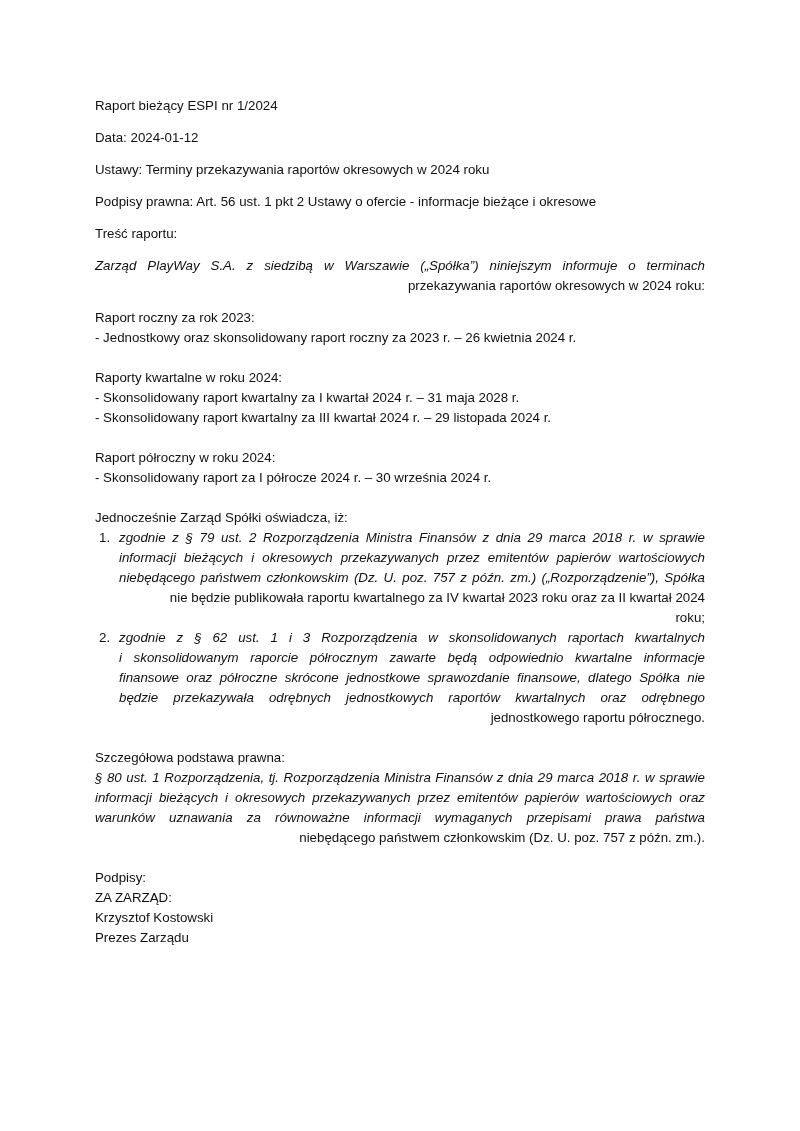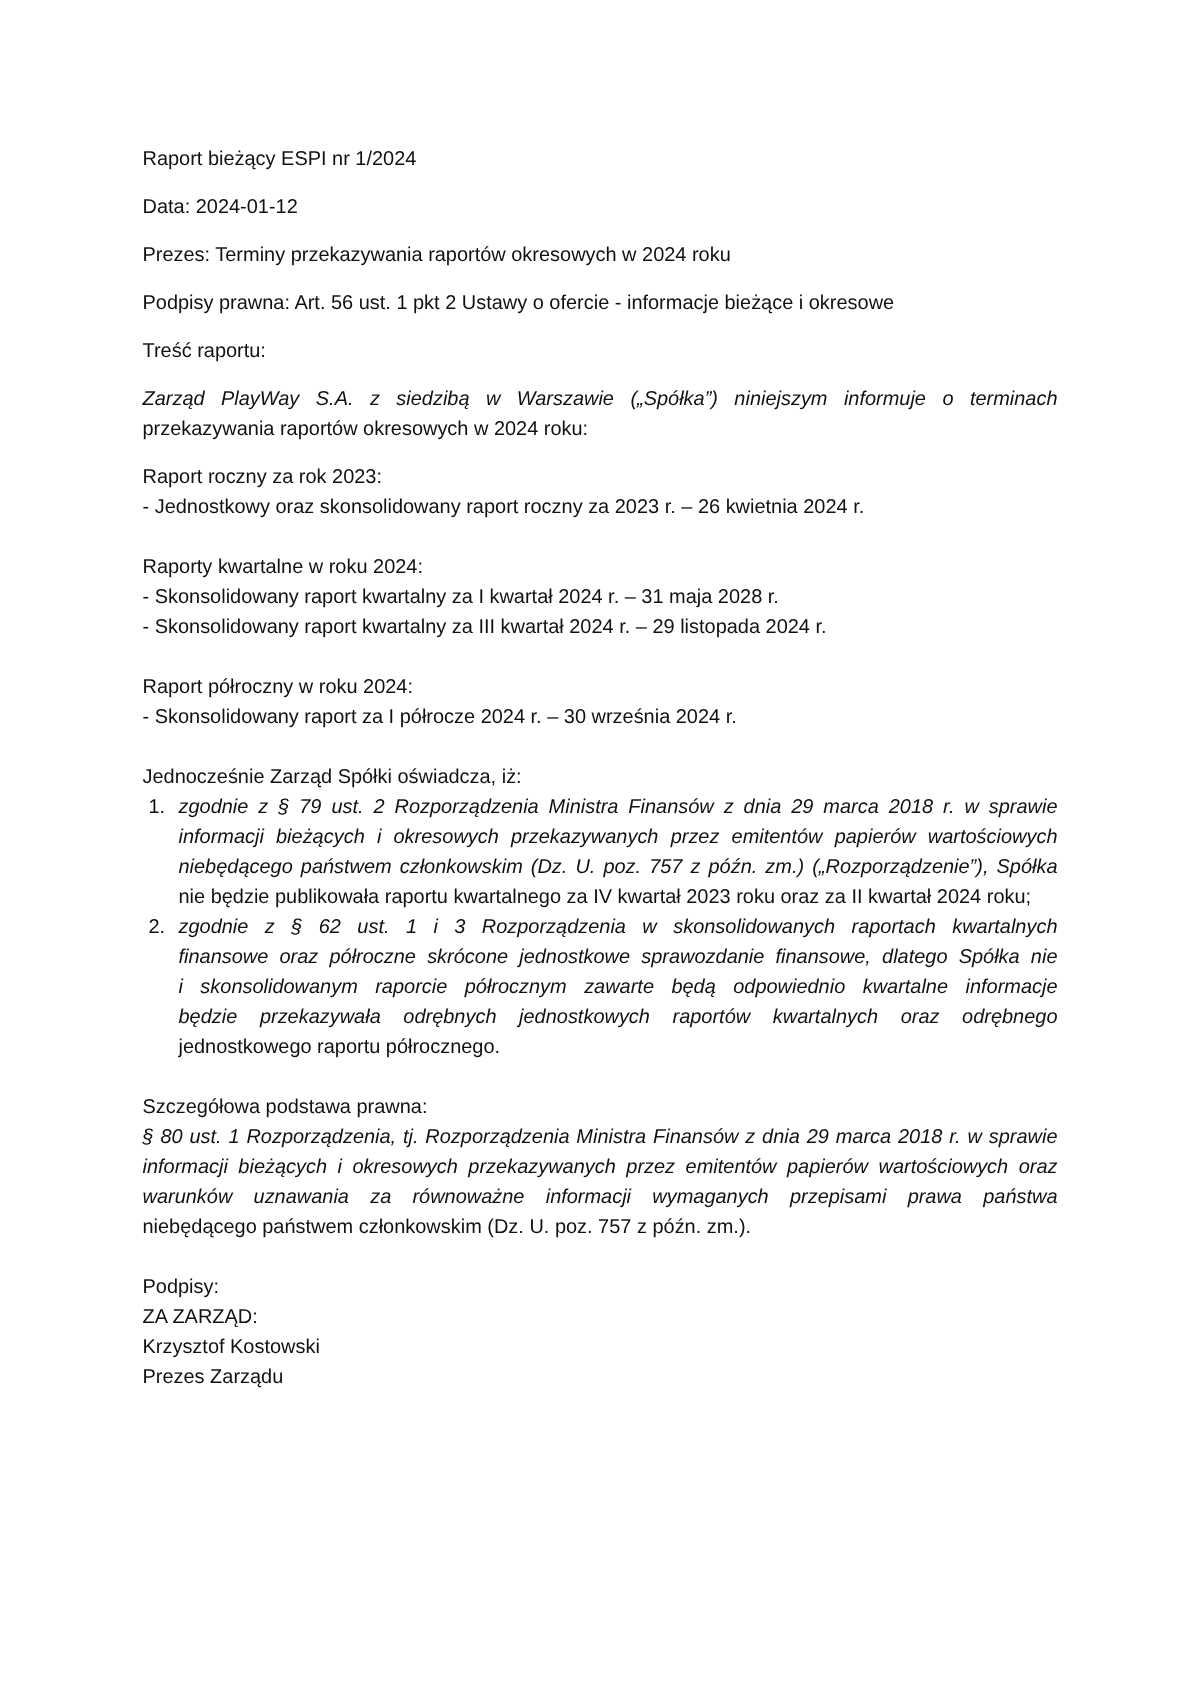--- a/index.html
+++ b/index.html
@@ -32,21 +32,22 @@
     b { font-weight: normal; }
     .jline {
       display: block;
       text-align: justify;
       text-align-last: justify;
       white-space: normal;
       font-style: italic;
     }
     .jlast {
       display: block;
-      text-align: left;
+      text-align: right;
+      margin-left: 29px;
     }
     .list {
       margin: 0;
       padding: 0;
       list-style: none;
     }
     .list li {
       position: relative;
       padding-left: 24px;
     }
@@ -60,21 +61,21 @@
 <body>
 
 <div class="page">
 
   <span class="line"><b>Raport bieżący ESPI nr 1/2024</b></span>
   <div class="gap-s"></div>
 
   <span class="line"><b>Data</b><span>: 2024-01-12</span></span>
   <div class="gap-s"></div>
 
-  <span class="line"><b>Prezes</b><span>: Terminy przekazywania raportów okresowych w 2024 roku</span></span>
+  <span class="line"><b>Ustawy</b><span>: Terminy przekazywania raportów okresowych w 2024 roku</span></span>
   <div class="gap-s"></div>
 
   <span class="line"><b>Podpisy prawna:</b><span> Art. 56 ust. 1 pkt 2 Ustawy o ofercie - informacje bieżące i okresowe</span></span>
   <div class="gap-s"></div>
 
   <span class="line"><b>Treść raportu</b><span>:</span></span>
   <div class="gap-s"></div>
 
   <div>
     <span class="jline">Zarząd PlayWay S.A. z siedzibą w Warszawie („Spółka”) niniejszym informuje o terminach</span>
@@ -107,22 +108,22 @@
       <li>
         <span class="num">1.</span>
         <span class="jline">zgodnie z § 79 ust. 2 Rozporządzenia Ministra Finansów z dnia 29 marca 2018 r. w sprawie</span>
         <span class="jline">informacji bieżących i okresowych przekazywanych przez emitentów papierów wartościowych</span>
         <span class="jline">niebędącego państwem członkowskim (Dz. U. poz. 757 z późn. zm.) („Rozporządzenie”), Spółka</span>
         <span class="jlast">nie będzie publikowała raportu kwartalnego za IV kwartał 2023 roku oraz za II kwartał 2024 roku;</span>
       </li>
       <li>
         <span class="num">2.</span>
         <span class="jline">zgodnie z § 62 ust. 1 i 3 Rozporządzenia w skonsolidowanych raportach kwartalnych</span>
+        <span class="jline">i skonsolidowanym raporcie półrocznym zawarte będą odpowiednio kwartalne informacje</span>
         <span class="jline">finansowe oraz półroczne skrócone jednostkowe sprawozdanie finansowe, dlatego Spółka nie</span>
-        <span class="jline">i skonsolidowanym raporcie półrocznym zawarte będą odpowiednio kwartalne informacje</span>
         <span class="jline">będzie przekazywała odrębnych jednostkowych raportów kwartalnych oraz odrębnego</span>
         <span class="jlast">jednostkowego raportu półrocznego.</span>
       </li>
     </ol>
   </div>
   <div class="gap-m"></div>
 
   <div>
     <span class="line"><b>Szczegółowa podstawa prawna</b><span>:</span></span>
     <span class="jline">§ 80 ust. 1 Rozporządzenia, tj. Rozporządzenia Ministra Finansów z dnia 29 marca 2018 r. w sprawie</span>

